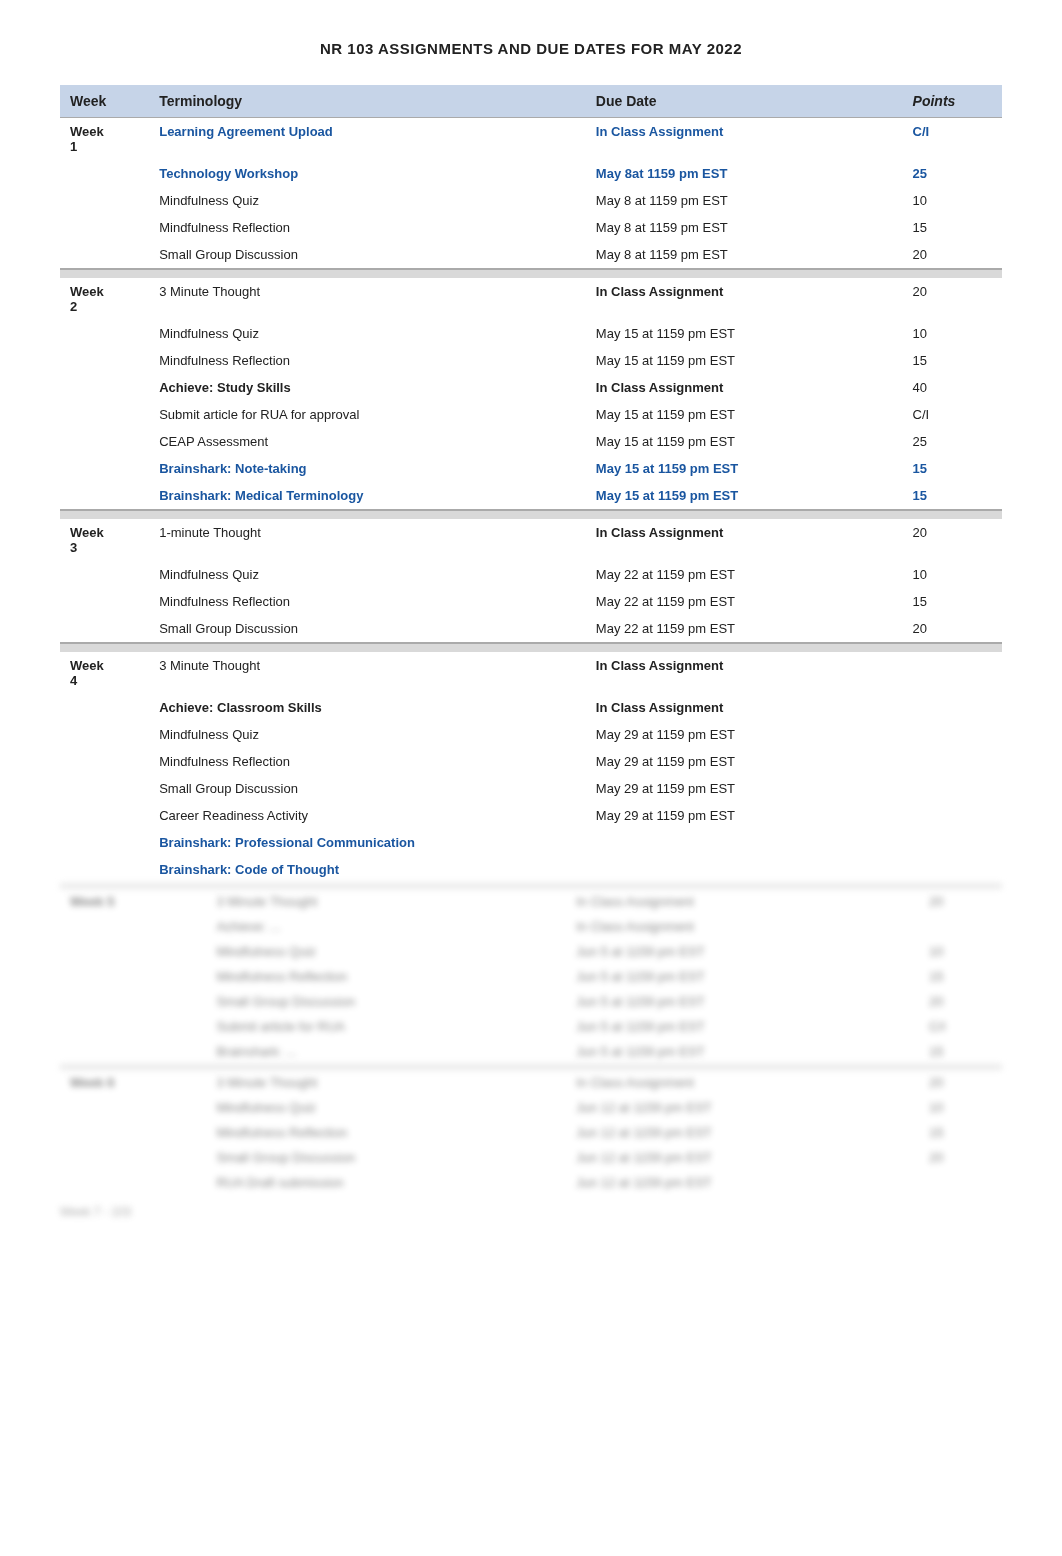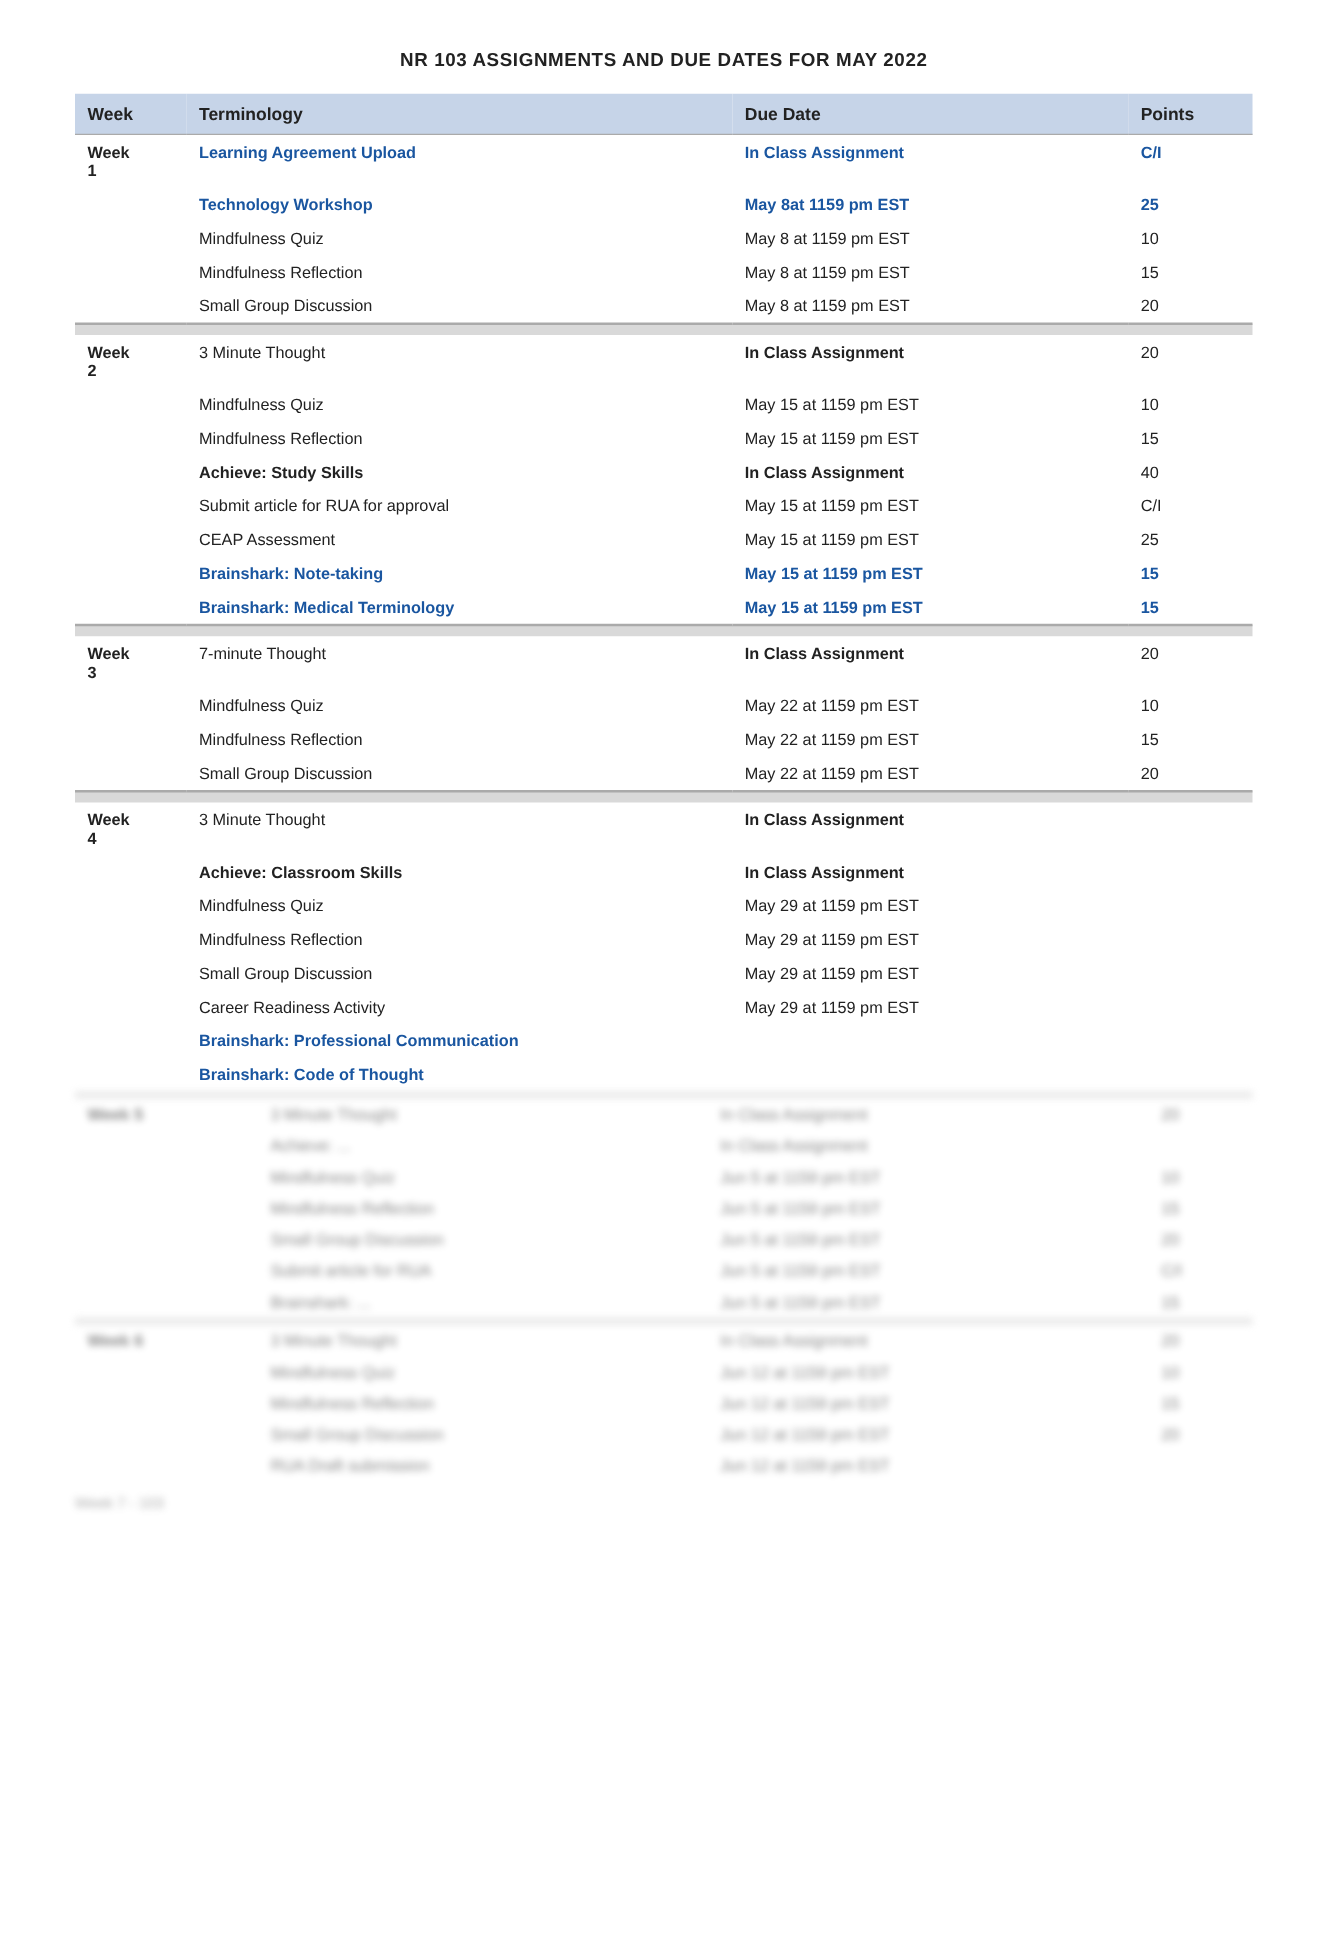--- a/index.html
+++ b/index.html
@@ -9,39 +9,40 @@
       font-size: 13px;
       color: #222;
       width: 1062px;
       min-height: 1556px;
       padding: 40px 60px;
     }
     .page-title {
       text-align: center;
       font-weight: bold;
       font-size: 15px;
-      margin-bottom: 18px;
+      margin-bottom: 28px;
       letter-spacing: 0.5px;
     }
     table {
       width: 100%;
       border-collapse: collapse;
     }
     thead tr {
       background: #c6d4e8;
     }
     thead th {
       padding: 8px 10px;
       text-align: left;
       font-weight: bold;
       font-size: 14px;
       border-bottom: 1px solid #aaa;
     }
     thead th.points-col {
       text-align: left;
+      font-style: italic;
     }
     tbody tr {
       vertical-align: top;
     }
     .week-row td {
       padding: 6px 10px 6px 10px;
     }
     .section-header td {
       background: #d9d9d9;
       padding: 4px 10px;
@@ -183,21 +184,21 @@
         <td class="week-label"></td>
         <td class="assignment-cell"><span class="link-blue-bold">Brainshark: Medical Terminology</span></td>
         <td class="due-date-cell"><span class="link-blue-bold">May 15 at 1159 pm EST</span></td>
         <td class="points-cell"><span class="link-blue-bold">15</span></td>
       </tr>
       <tr class="section-header">
         <td colspan="4" style="height:6px; background:#d9d9d9;"></td>
       </tr>
       <tr class="week-row">
         <td class="week-label"><strong>Week</strong><br><strong>3</strong></td>
-        <td class="assignment-cell"><span>7-minute Thought</span></td>
+        <td class="assignment-cell"><span>1-minute Thought</span></td>
         <td class="due-date-cell"><span class="bold">In Class Assignment</span></td>
         <td class="points-cell"><span>20</span></td>
       </tr>
       <tr class="week-row">
         <td class="week-label"></td>
         <td class="assignment-cell"><span>Mindfulness Quiz</span></td>
         <td class="due-date-cell"><span>May 22 at 1159 pm EST</span></td>
         <td class="points-cell"><span>10</span></td>
       </tr>
       <tr class="week-row">

